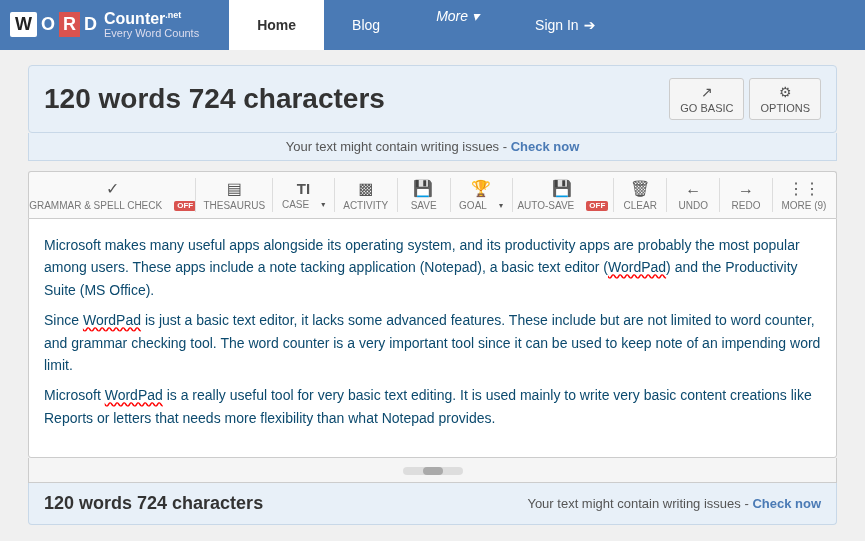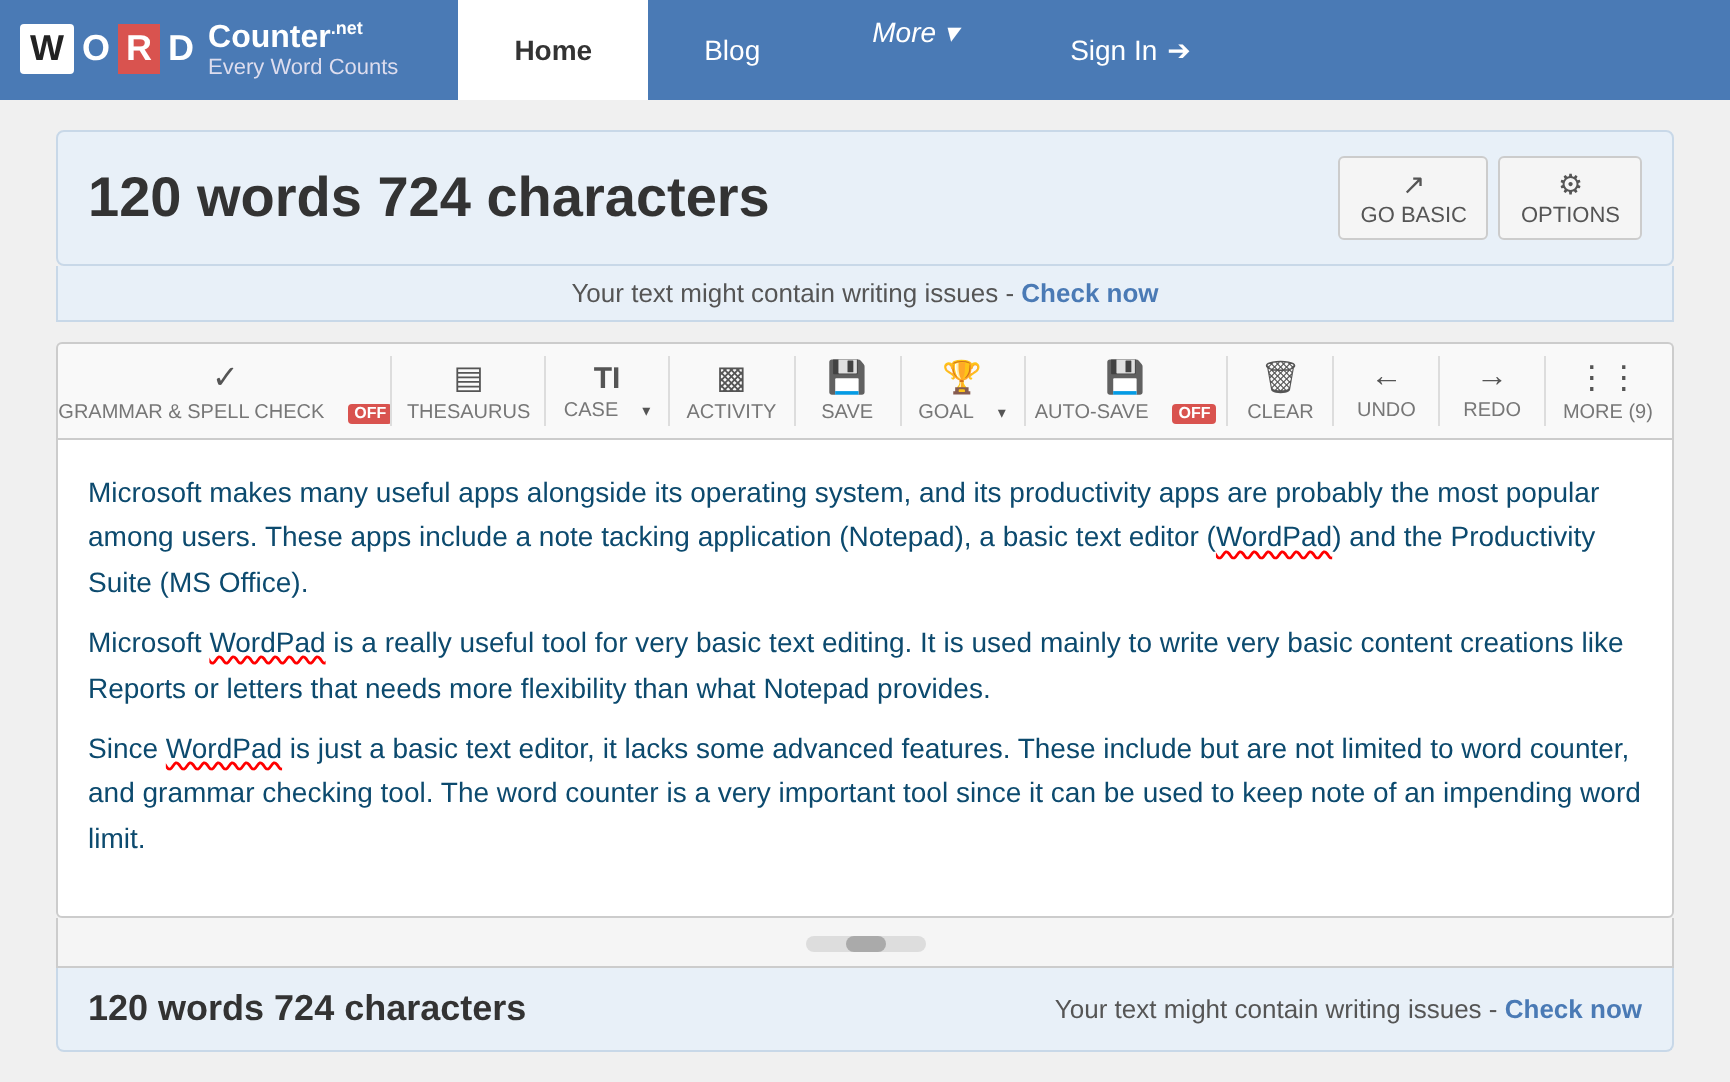--- a/index.html
+++ b/index.html
@@ -333,22 +333,22 @@
 
     <button class="toolbar-btn">
       <span class="toolbar-icon">⋮⋮</span>
       <span class="toolbar-label">MORE (9)</span>
     </button>
   </div>
 
   <div class="editor-wrapper">
     <div class="editor-area" contenteditable="true" style="">
       <p>Microsoft makes many useful apps alongside its operating system, and its productivity apps are probably the most popular among users. These apps include a note tacking application (Notepad), a basic text editor (<span class="underline-red">WordPad</span>) and the Productivity Suite (MS Office).</p>
+      <p style="margin-top:8px;">Since <span class="underline-red">WordPad</span> is just a basic text editor, it lacks some advanced features. These include but are not limited to word counter, and grammar checking tool. The word counter is a very important tool since it can be used to keep note of an impending word limit.</p>
       <p style="margin-top:8px;">Microsoft <span class="underline-red">WordPad</span> is a really useful tool for very basic text editing. It is used mainly to write very basic content creations like Reports or letters that needs more flexibility than what Notepad provides.</p>
-      <p style="margin-top:8px;">Since <span class="underline-red">WordPad</span> is just a basic text editor, it lacks some advanced features. These include but are not limited to word counter, and grammar checking tool. The word counter is a very important tool since it can be used to keep note of an impending word limit.</p>
     </div>
     <div class="scrollbar-hint">
       <div class="scrollbar-track">
         <div class="scrollbar-thumb"></div>
       </div>
     </div>
   </div>
 
   <div class="bottom-stats">
     <span class="bottom-stats-title">120 words 724 characters</span>

